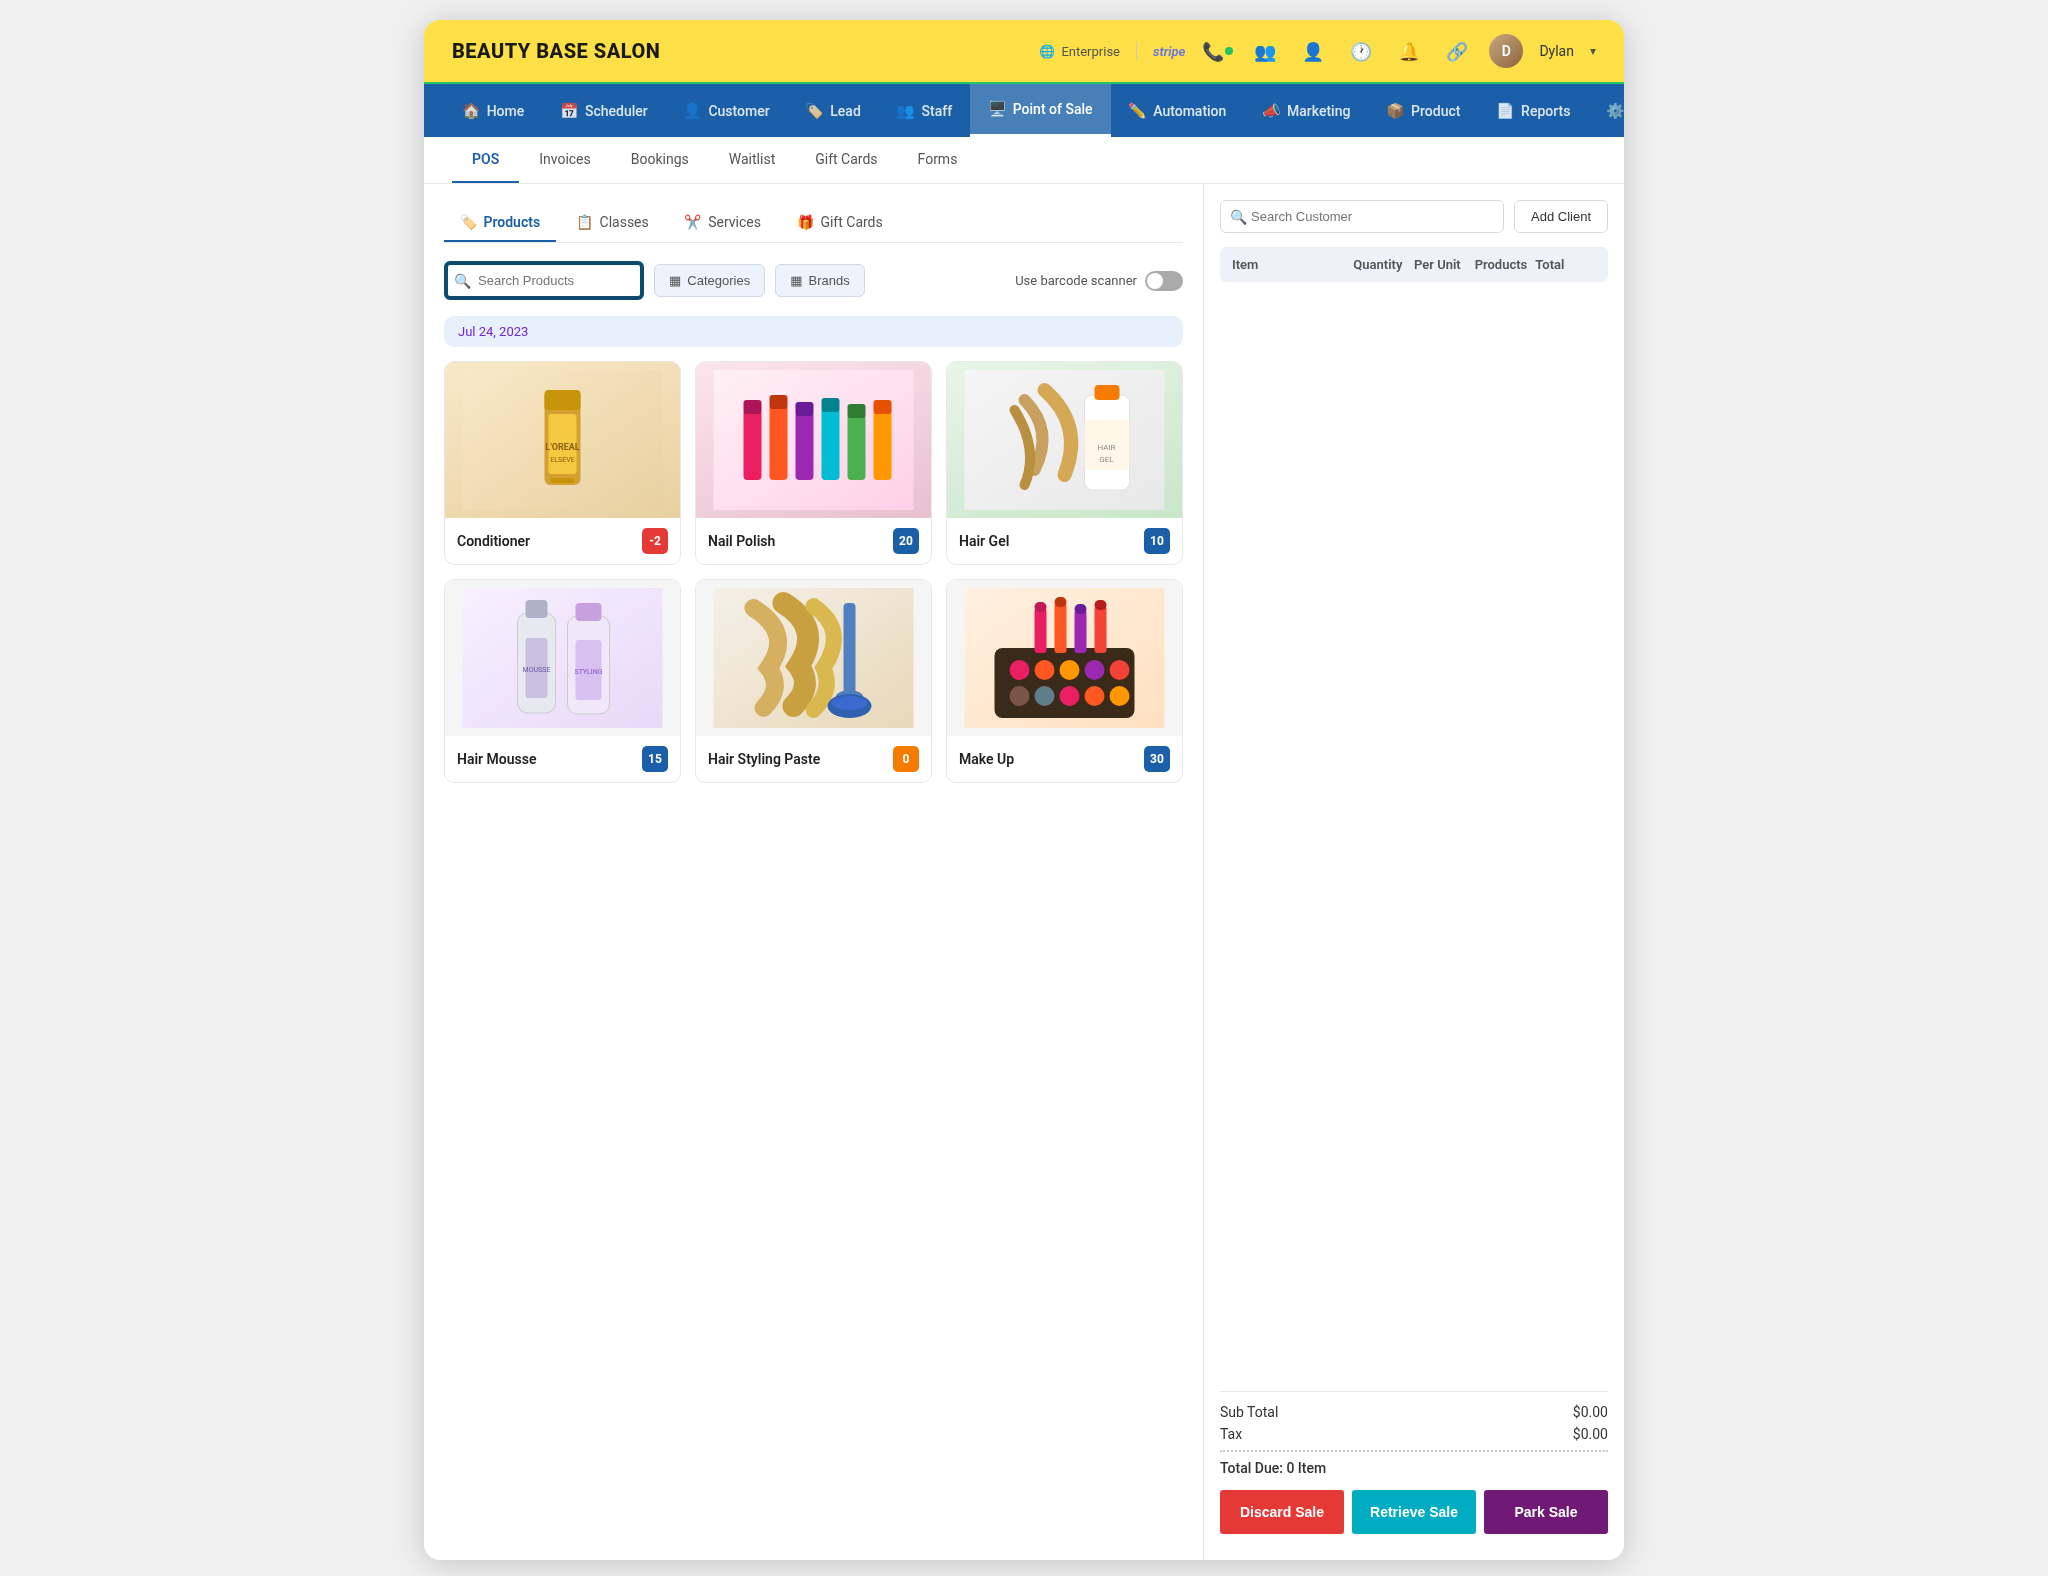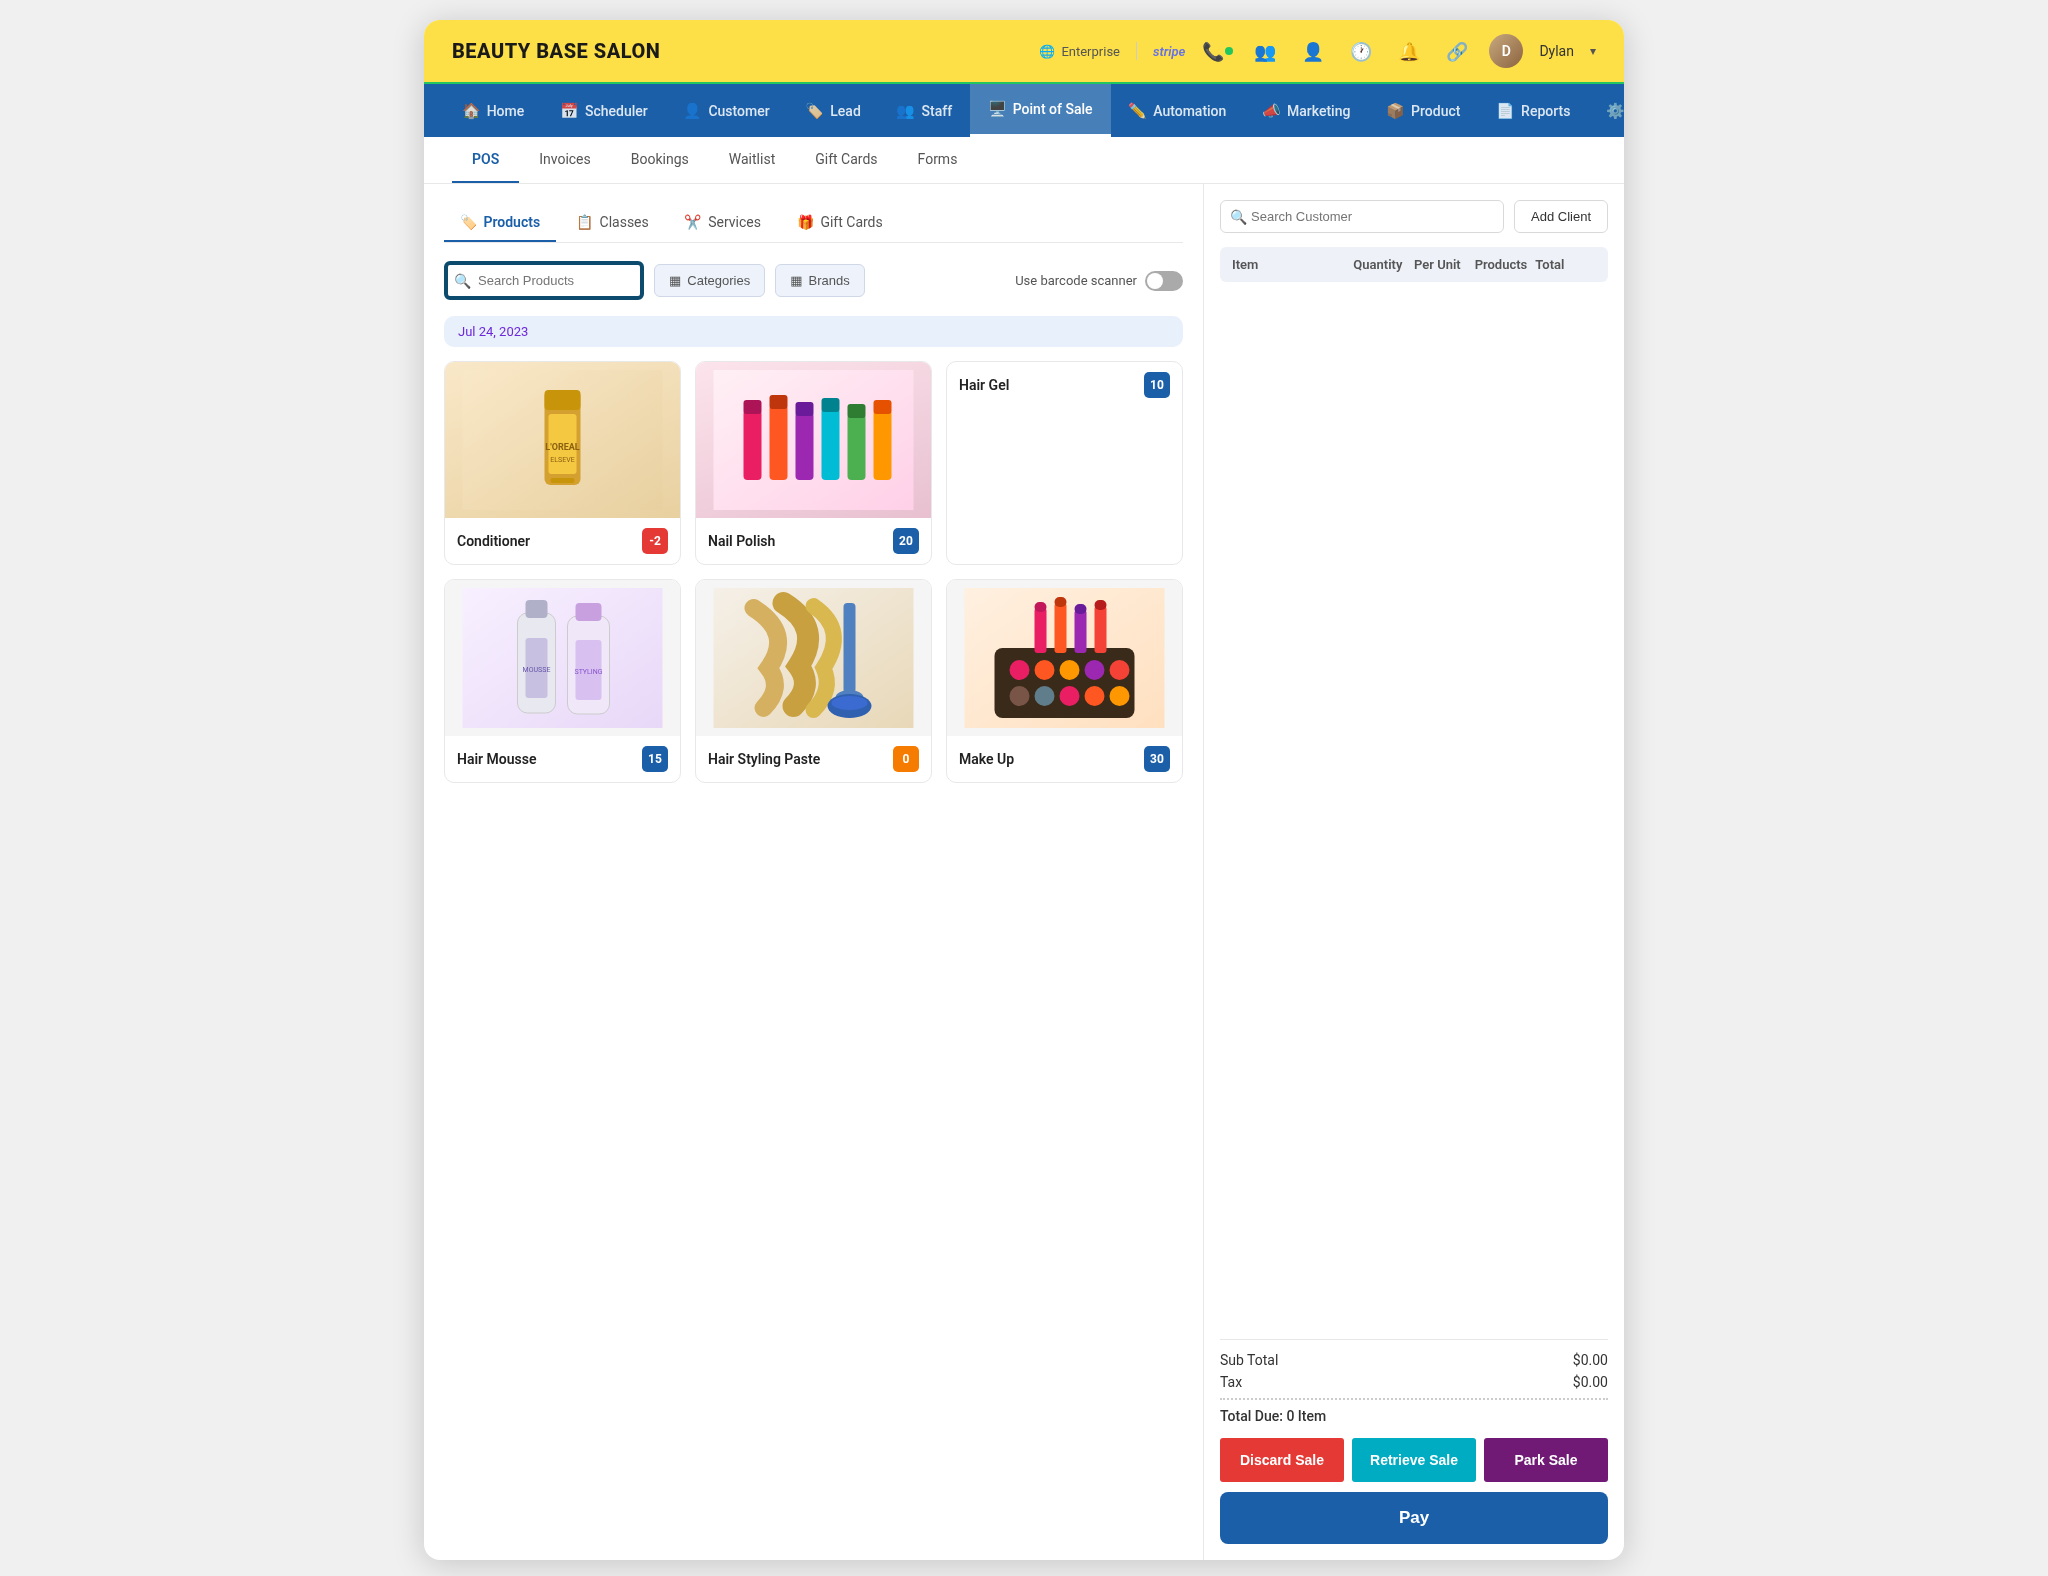--- a/index.html
+++ b/index.html
@@ -613,20 +613,42 @@
               <rect x="160" y="30" width="18" height="14" rx="3" fill="#e65100"></rect>
             </svg>
           </div>
           <div class="product-card-footer">
             <span class="product-name">Nail Polish</span>
             <span class="product-badge badge-blue">20</span>
           </div>
         </div>
 
         <div class="product-card">
+          <div class="product-img product-img-hairgel">
+            <svg width="100%" height="140" viewBox="0 0 200 140" xmlns="http://www.w3.org/2000/svg">
+              <defs>
+                <linearGradient id="bg3" x1="0" y1="0" x2="1" y2="1">
+                  <stop offset="0%" stop-color="#f5f5f5"></stop>
+                  <stop offset="100%" stop-color="#e8e8e8"></stop>
+                </linearGradient>
+              </defs>
+              <rect width="200" height="140" fill="url(#bg3)"></rect>
+
+              <path d="M60 30 Q90 60 70 100" stroke="#c8a060" stroke-width="12" fill="none" stroke-linecap="round"></path>
+              <path d="M80 20 Q120 55 100 105" stroke="#d4a855" stroke-width="14" fill="none" stroke-linecap="round"></path>
+              <path d="M50 40 Q75 80 60 115" stroke="#b89040" stroke-width="10" fill="none" stroke-linecap="round"></path>
+
+              <rect x="120" y="25" width="45" height="95" rx="8" fill="#fff"></rect>
+              <rect x="120" y="25" width="45" height="95" rx="8" fill="none" stroke="#e0e0e0" stroke-width="1"></rect>
+              <rect x="130" y="15" width="25" height="15" rx="4" fill="#f57c00"></rect>
+              <rect x="120" y="50" width="45" height="50" rx="4" fill="#fff8e8"></rect>
+              <text x="142" y="80" text-anchor="middle" font-size="8" fill="#888">HAIR</text>
+              <text x="142" y="92" text-anchor="middle" font-size="8" fill="#888">GEL</text>
+            </svg>
+          </div>
           <div class="product-card-footer">
             <span class="product-name">Hair Gel</span>
             <span class="product-badge badge-blue">10</span>
           </div>
         </div>
 
         <div class="product-card">
           <div class="product-img">
             <svg width="100%" height="140" viewBox="0 0 200 140" xmlns="http://www.w3.org/2000/svg">
               <defs>
@@ -755,17 +777,16 @@
           <span>Tax</span>
           <span>$0.00</span>
         </div>
         <hr class="totals-divider">
         <div class="total-due">Total Due: 0 Item</div>
         <div class="action-buttons">
           <button class="action-btn btn-discard">Discard Sale</button>
           <button class="action-btn btn-retrieve">Retrieve Sale</button>
           <button class="action-btn btn-park">Park Sale</button>
         </div>
-        <button class="pay-btn">Pay</button>
       </div>
     </div>
   </div>
 </div>
 
 </body></html>

